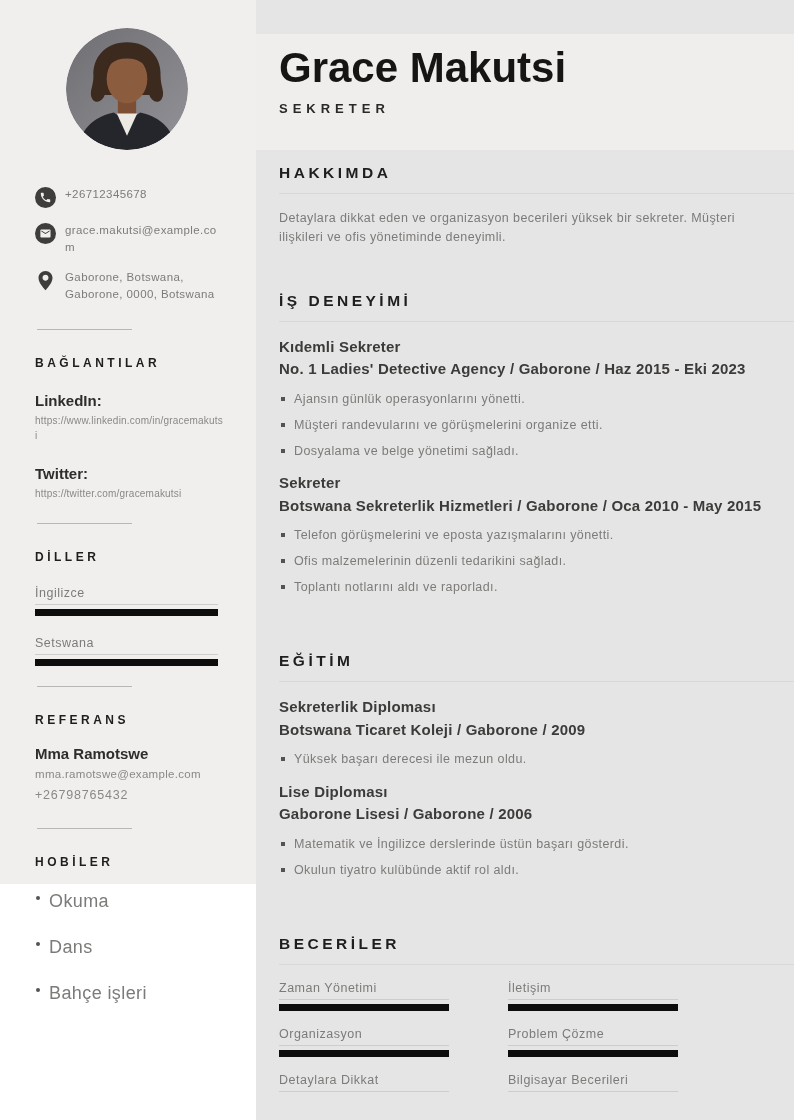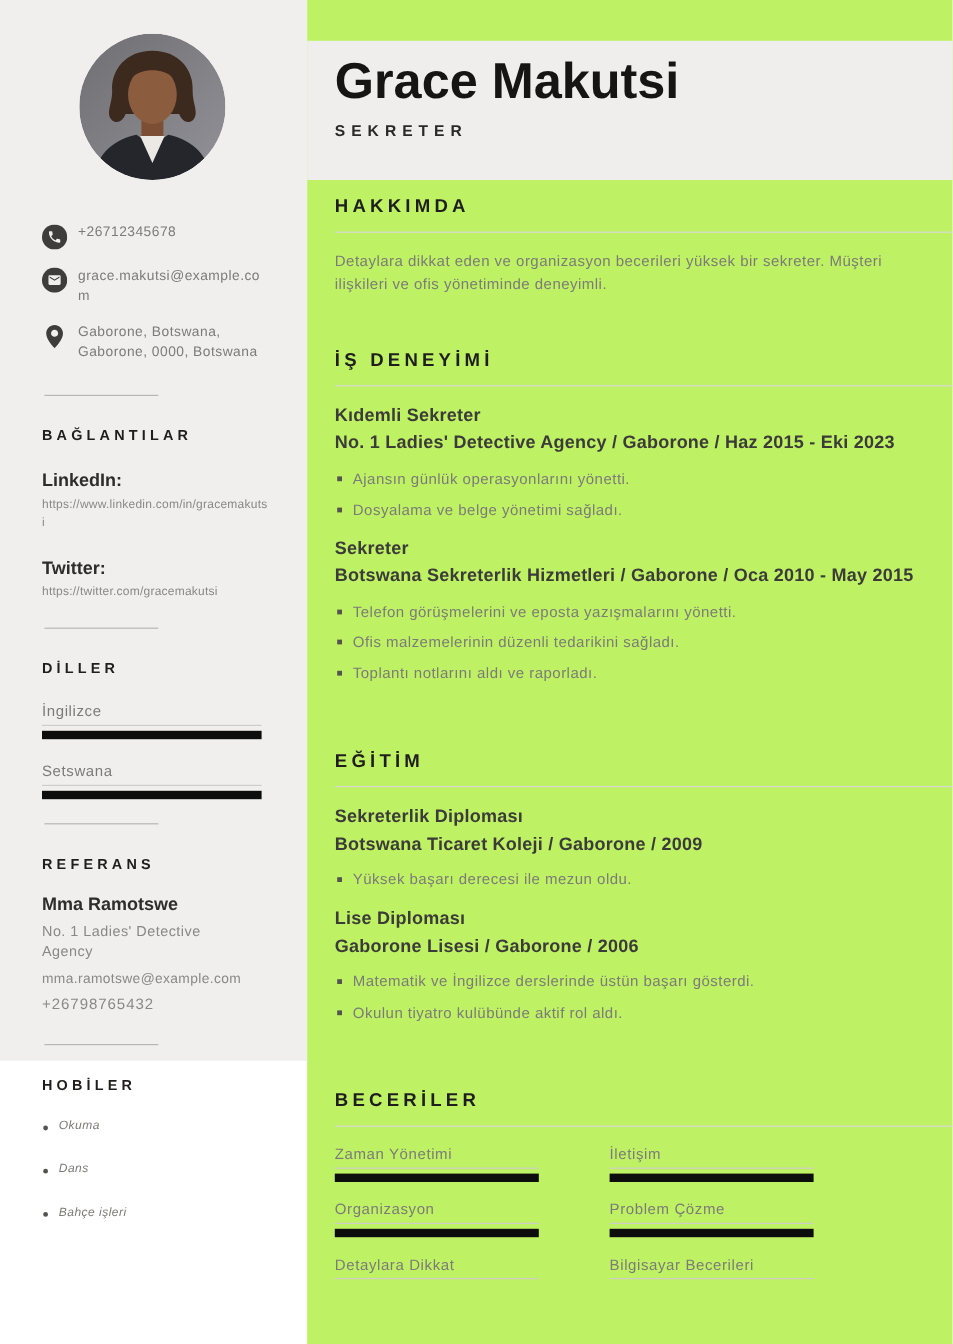--- a/index.html
+++ b/index.html
@@ -30,27 +30,27 @@
   .lang-label{font-size:12.5px;color:#7d7b78;letter-spacing:.5px;
               border-bottom:1px solid #cfcdca;padding-bottom:4px;}
   .level-bar{height:7px;background:#0d0d0d;margin-top:4px;}
 
   .ref-name{font-size:15px;font-weight:600;color:#2e2d2b;margin:4px 0 6px 0;}
   .ref-company{font-size:12px;color:#8a8885;letter-spacing:.4px;line-height:1.45;width:160px;margin:0 0 8px 0;}
   .ref-email{font-size:11.5px;color:#8a8885;letter-spacing:.3px;margin:0 0 8px 0;}
   .ref-phone{font-size:12.5px;color:#8a8885;letter-spacing:.8px;margin:0;}
 
   .hobby-list{list-style:none;margin:2px 0 0 0;padding:0;}
-  .hobby-item{position:relative;padding-left:14px;font-size:10px;color:#7d7b78;
-              letter-spacing:.4px;margin-bottom:25px;font-style:italic;}
+  .hobby-item{position:relative;padding-left:14px;font-size:18px;color:#7d7b78;
+              letter-spacing:.4px;margin-bottom:25px;}
   .hobby-item::before{content:"";position:absolute;left:1px;top:5px;width:4px;height:4px;
               border-radius:50%;background:#555350;}
 
   
-  .main{position:absolute;left:256px;top:0;width:538px;height:1120px;background:#bef264;}
+  .main{position:absolute;left:256px;top:0;width:538px;height:1120px;background:#e5e5e5;}
   .header-band{margin-top:34px;height:116px;background:#f0eeed;box-sizing:border-box;
                padding:10px 0 0 23px;}
   .name{font-size:42px;font-weight:700;color:#161514;margin:0;line-height:1.15;}
   .job-title-sub{font-size:13px;font-weight:600;letter-spacing:5px;color:#2a2927;margin-top:9px;}
 
   .content{padding:14px 0 0 23px;box-sizing:border-box;}
   .section{margin-bottom:0;}
   .section-heading{font-size:15.5px;font-weight:600;letter-spacing:3.5px;color:#1f1e1d;margin:0;}
   .section-rule{border:none;border-top:1px solid #dad8d6;margin:11px 0 0 0;}
 
@@ -159,21 +159,20 @@
         <div class="lang-label">Setswana</div>
         <div class="level-bar" style="width: 100%;"></div>
       </div>
     </section>
 
     <hr class="side-divider" style="margin-top:6px;">
 
     <section>
       <h2 class="side-heading" style="margin-bottom:18px;">REFERANS</h2>
       <p class="ref-name">Mma Ramotswe</p>
-      <p class="ref-company">No. 1 Ladies' Detective Agency</p>
       <p class="ref-email">mma.ramotswe@example.com</p>
       <p class="ref-phone">+26798765432</p>
     </section>
 
     <hr class="side-divider">
 
     <section>
       <h2 class="side-heading">HOBİLER</h2>
       <ul class="hobby-list">
         <li class="hobby-item">Okuma</li>
@@ -202,20 +201,21 @@
 
       <section class="section">
         <h2 class="section-heading">İŞ DENEYİMİ</h2>
         <hr class="section-rule">
 
         <div class="entry">
           <p class="entry-title">Kıdemli Sekreter</p>
           <p class="entry-meta">No. 1 Ladies' Detective Agency / Gaborone / Haz 2015 - Eki 2023</p>
           <ul class="entry-bullets">
             <li>Ajansın günlük operasyonlarını yönetti.</li>
+            <li>Müşteri randevularını ve görüşmelerini organize etti.</li>
             <li>Dosyalama ve belge yönetimi sağladı.</li>
           </ul>
         </div>
 
         <div class="entry" style="margin-top:13px;">
           <p class="entry-title">Sekreter</p>
           <p class="entry-meta">Botswana Sekreterlik Hizmetleri / Gaborone / Oca 2010 - May 2015</p>
           <ul class="entry-bullets">
             <li>Telefon görüşmelerini ve eposta yazışmalarını yönetti.</li>
             <li>Ofis malzemelerinin düzenli tedarikini sağladı.</li>

